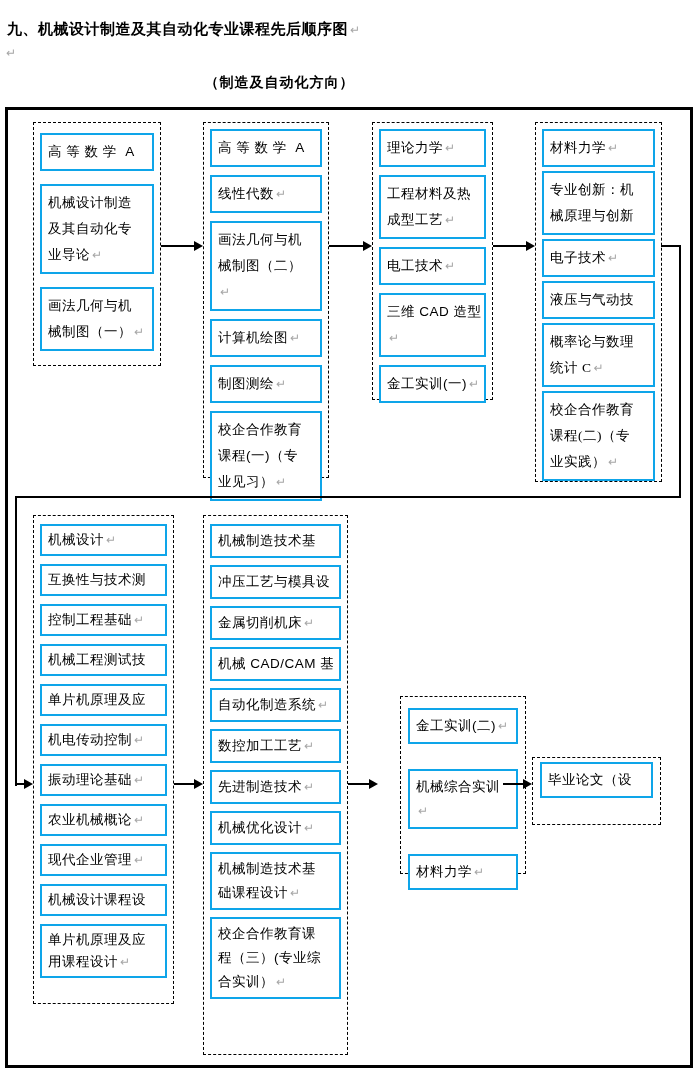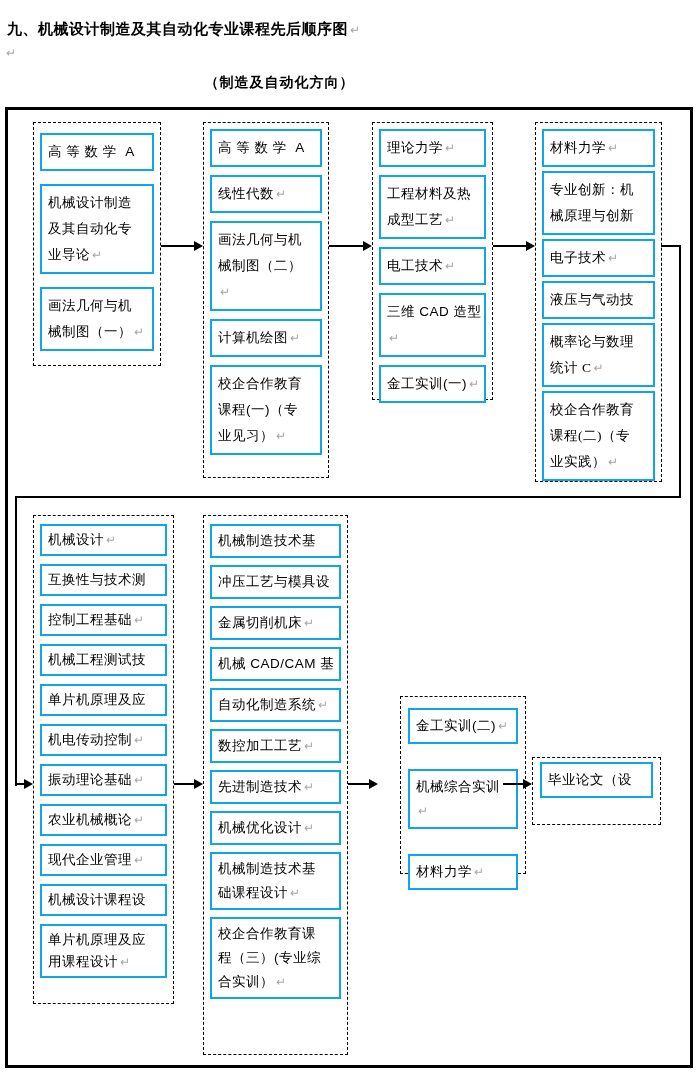--- a/index.html
+++ b/index.html
@@ -77,20 +77,21 @@
 业导论</span><span class="ret">↵</span></div>
     <div class="box"><span class="course-text">画法几何与机
 械制图（一）</span><span class="ret">↵</span></div>
   </div>
 <div class="abs group" id="group-2">
     <div class="box"><span class="course-text">高 等 数 学  A</span></div>
     <div class="box"><span class="course-text">线性代数</span><span class="ret">↵</span></div>
     <div class="box"><span class="course-text">画法几何与机
 械制图（二）</span><span class="ret">↵</span></div>
     <div class="box"><span class="course-text">计算机绘图</span><span class="ret">↵</span></div>
+    <div class="box"><span class="course-text">制图测绘</span><span class="ret">↵</span></div>
     <div class="box"><span class="course-text">校企合作教育
 课程(一)（专
 业见习）</span><span class="ret">↵</span></div>
   </div>
 <div class="abs group" id="group-3">
     <div class="box"><span class="course-text">理论力学</span><span class="ret">↵</span></div>
     <div class="box"><span class="course-text">工程材料及热
 成型工艺</span><span class="ret">↵</span></div>
     <div class="box"><span class="course-text">电工技术</span><span class="ret">↵</span></div>
     <div class="box"><span class="course-text">三维 CAD 造型</span><span class="ret">↵</span></div>

